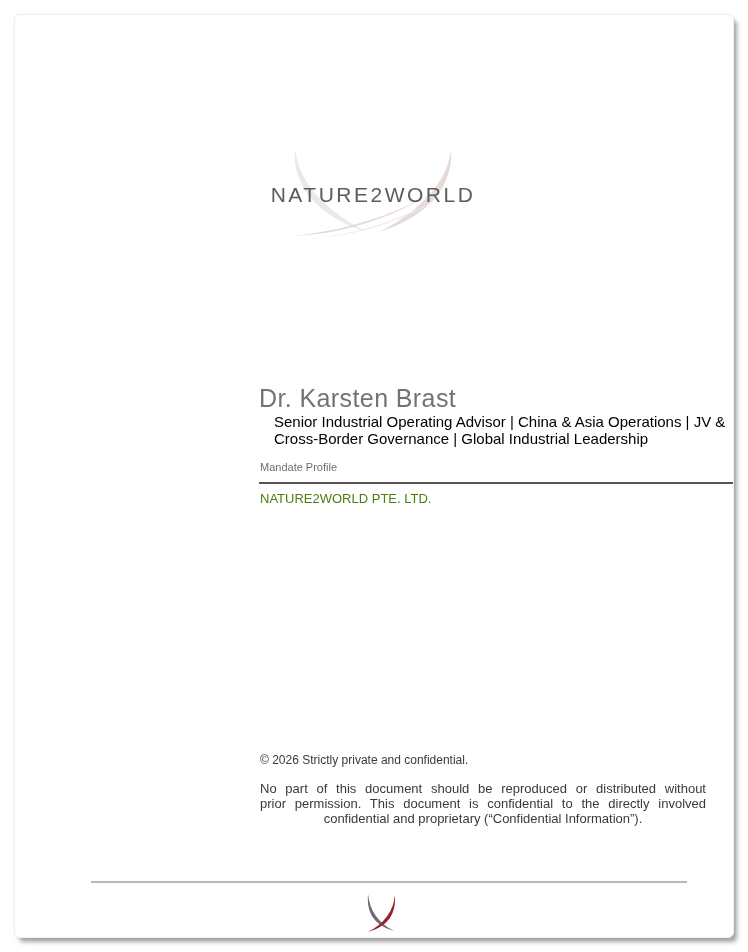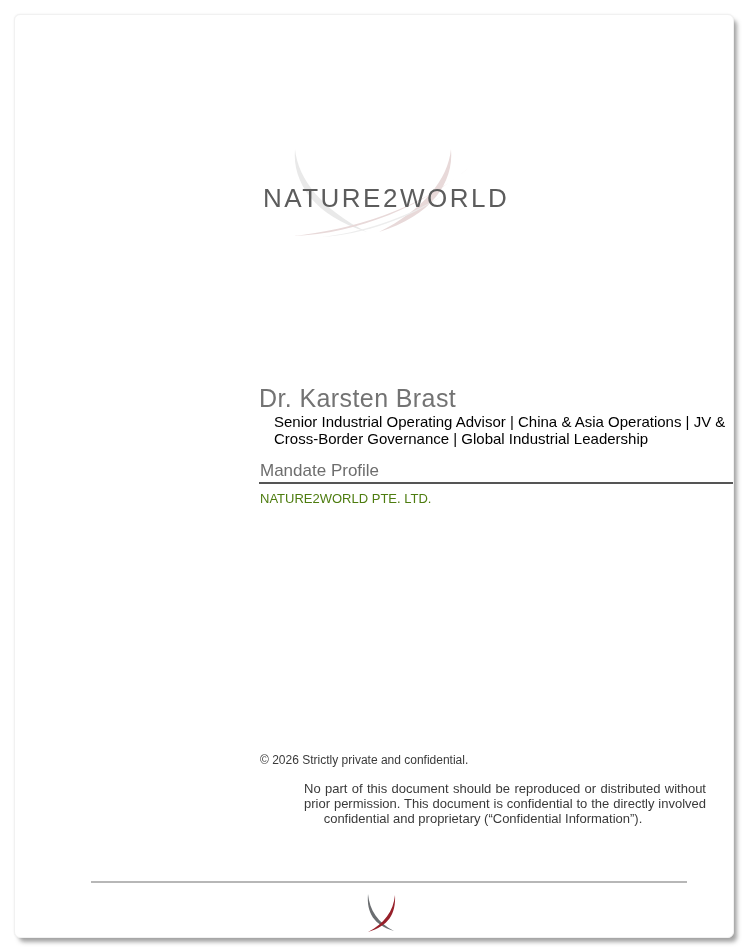--- a/index.html
+++ b/index.html
@@ -32,21 +32,21 @@
     width: 220px;
     height: 92px;
   }
   .brand-watermark { position: absolute; left: 0; top: 0; }
   .brand-wordmark {
     position: absolute;
     left: 0;
     top: 36px;
     width: 220px;
     text-align: center;
-    font-size: 26px;
+    font-size: 21px;
     font-weight: 500;
     letter-spacing: 2.5px;
     color: #5c5c5c;
     white-space: nowrap;
   }
 
   
   .cover-title {
     left: 244px;
     top: 369px;
@@ -60,21 +60,21 @@
     left: 259px;
     top: 399px;
     font-size: 15px;
     line-height: 16.5px;
     color: #000000;
     white-space: nowrap;
   }
   .section-label {
     left: 245px;
     top: 446px;
-    font-size: 17px;
+    font-size: 11px;
     color: #6d6d6d;
     white-space: nowrap;
   }
   .section-divider {
     left: 244px;
     top: 467px;
     width: 474px;
     height: 1.5px;
     background: #555555;
   }
@@ -98,21 +98,20 @@
     left: 245px;
     top: 767px;
     width: 446px;
     font-size: 13px;
     line-height: 14.9px;
     color: #3a3a3a;
   }
   .legal-paragraph .jline {
     text-align: justify;
     text-align-last: justify;
-    margin-left: 44px;
   }
   .legal-paragraph .lastline {
     text-align: center;
   }
 
   
   .footer-rule {
     left: 76px;
     top: 866px;
     width: 596px;

